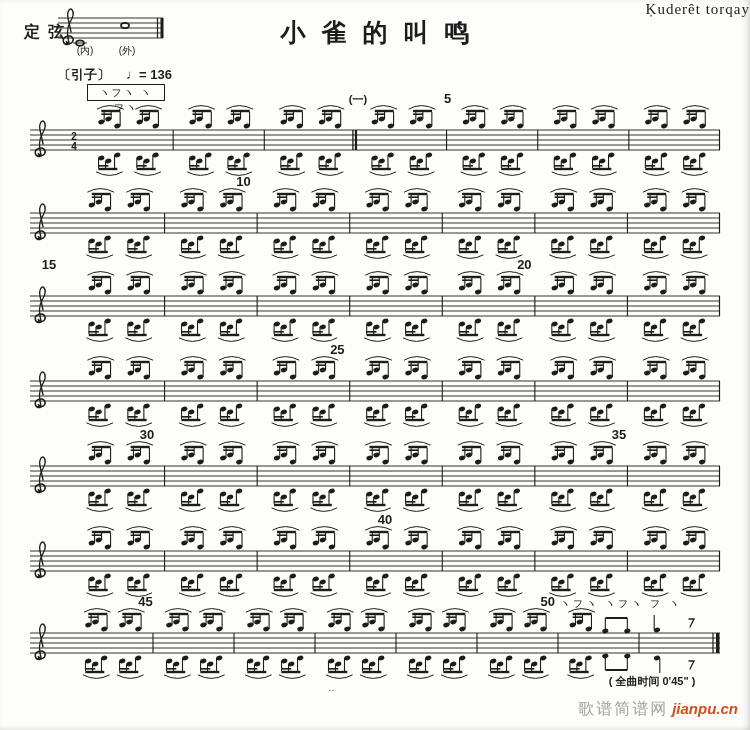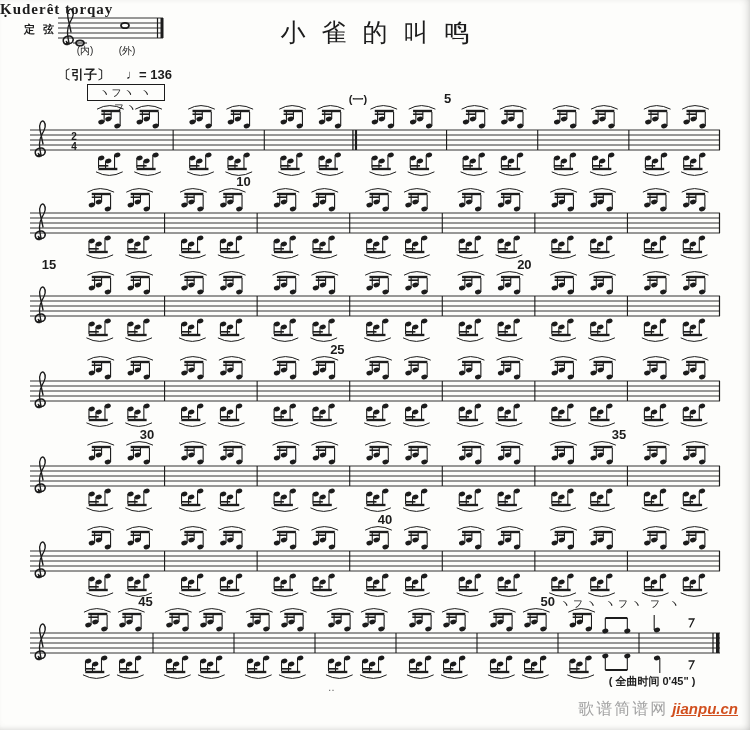--- a/index.html
+++ b/index.html
@@ -3,35 +3,35 @@
 <meta charset="utf-8">
 <style>
   html,body{margin:0;padding:0;background:#e8e8e6;}
   .page{
     position:relative;width:750px;height:730px;margin:0 auto;
     background:#fdfdfb;overflow:hidden;color:#1c1c1c;
     font-family:"Liberation Sans","DejaVu Sans",sans-serif;
     box-shadow:inset -5px 0 8px -4px rgba(0,0,0,.20), inset 0 -4px 7px -4px rgba(0,0,0,.12);
   }
   .abs{position:absolute;}
-  .tuning-label{left:24px;top:22px;font-size:11px;font-weight:bold;letter-spacing:8px;}
+  .tuning-label{left:24px;top:22px;font-size:16px;font-weight:bold;letter-spacing:8px;}
   #tuning-staff{left:52px;top:8px;}
   .tuning-note-label{top:44px;font-size:10px;width:30px;text-align:center;}
-  .title-latin{left:0;right:0;top:1px;text-align:left;font-family:"Liberation Serif","DejaVu Serif",serif;
-    font-size:15px;font-weight:bold;letter-spacing:1px;}
-  .title-cjk{left:0;right:0;top:16px;text-align:center;font-size:25px;font-weight:normal;letter-spacing:16px;text-indent:16px;}
+  .title-latin{left:0;right:0;top:1px;text-align:right;font-family:"Liberation Serif","DejaVu Serif",serif;
+    font-size:15px;font-weight:normal;letter-spacing:1px;}
+  .title-cjk{left:0;right:0;top:16px;text-align:center;font-size:25px;font-weight:bold;letter-spacing:16px;text-indent:16px;}
   .intro-tempo{left:58px;top:66px;font-size:13px;font-weight:bold;}
   .intro-tempo .tempo{margin-left:16px;}
   .bowing-box{left:87px;top:84px;width:76px;height:15px;border:1.5px solid #1c1c1c;
     font-size:10px;letter-spacing:2px;text-align:center;line-height:15px;}
   #systems svg{position:absolute;left:0;}
   .page-mark{left:328px;top:682px;font-size:10px;color:#666;letter-spacing:2px;}
   .watermark{right:12px;top:699px;font-size:16px;white-space:nowrap;}
   .wm-cjk{color:#a3a3a3;letter-spacing:2px;text-align:right;}
-  .wm-url{color:#d14f1e;font-weight:bold;font-style:italic;font-size:15px;margin-left:4px;text-decoration:underline;}
+  .wm-url{color:#d14f1e;font-weight:bold;font-style:italic;font-size:15px;margin-left:4px;}
 </style>
 </head>
 <body>
 
 <div class="page">
 
   <div class="abs tuning-label">定弦</div>
   <svg class="abs" id="tuning-staff" width="130" height="52">
       <line x1="6" y1="10" x2="111" y2="10" stroke="#1c1c1c" stroke-width="0.9"></line>
       <line x1="6" y1="15" x2="111" y2="15" stroke="#1c1c1c" stroke-width="0.9"></line>

